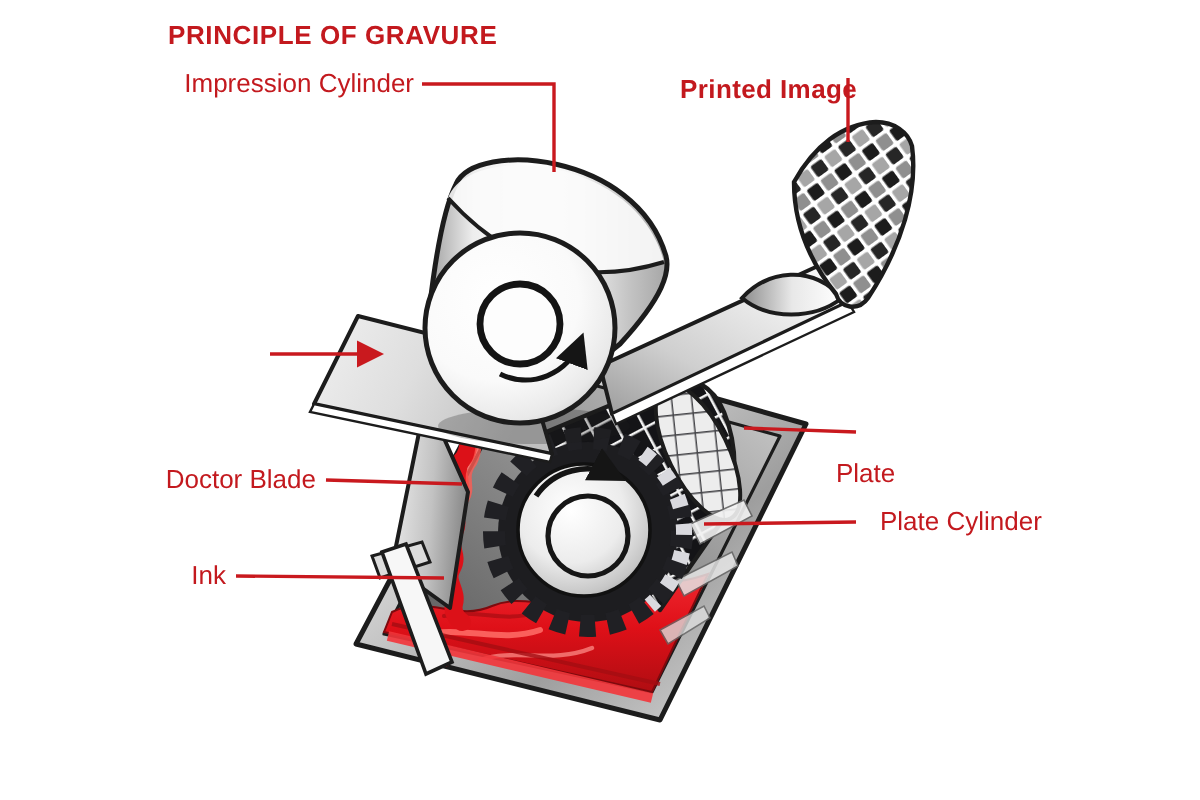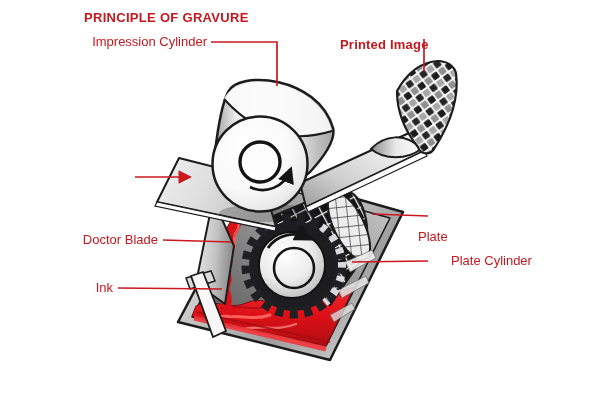--- a/index.html
+++ b/index.html
@@ -9,21 +9,21 @@
   .lbl{position:absolute;font-size:13px;line-height:14px;color:var(--label-red,#c3191e);white-space:nowrap;}
   .lbl.bold{font-weight:700;letter-spacing:.2px;}
   .lbl.right{text-align:right;}
   #title{left:84px;top:11px;font-weight:700;font-size:13px;letter-spacing:.3px;}
   #lbl-impression{left:0;width:207px;top:35px;}
   #lbl-printed{left:340px;top:38px;}
   #lbl-paper{left:0;width:130px;top:170px;}
   #lbl-doctor{left:0;width:158px;top:233px;}
   #lbl-ink{left:0;width:113px;top:281px;}
   #lbl-plate{left:418px;top:210px;margin-top:20px;}
-  #lbl-platecyl{left:451px;top:254px;}
+  #lbl-platecyl{left:440px;top:254px;}
   .leader{stroke:var(--leader-red,#c9191e);stroke-width:1.7;fill:none;}
   .mredfill{fill:var(--leader-red,#c9191e);}
 </style>
 </head>
 <body>
 
 <div class="stage">
 
 <svg width="600" height="400" viewBox="0 0 600 400">
   <defs>

